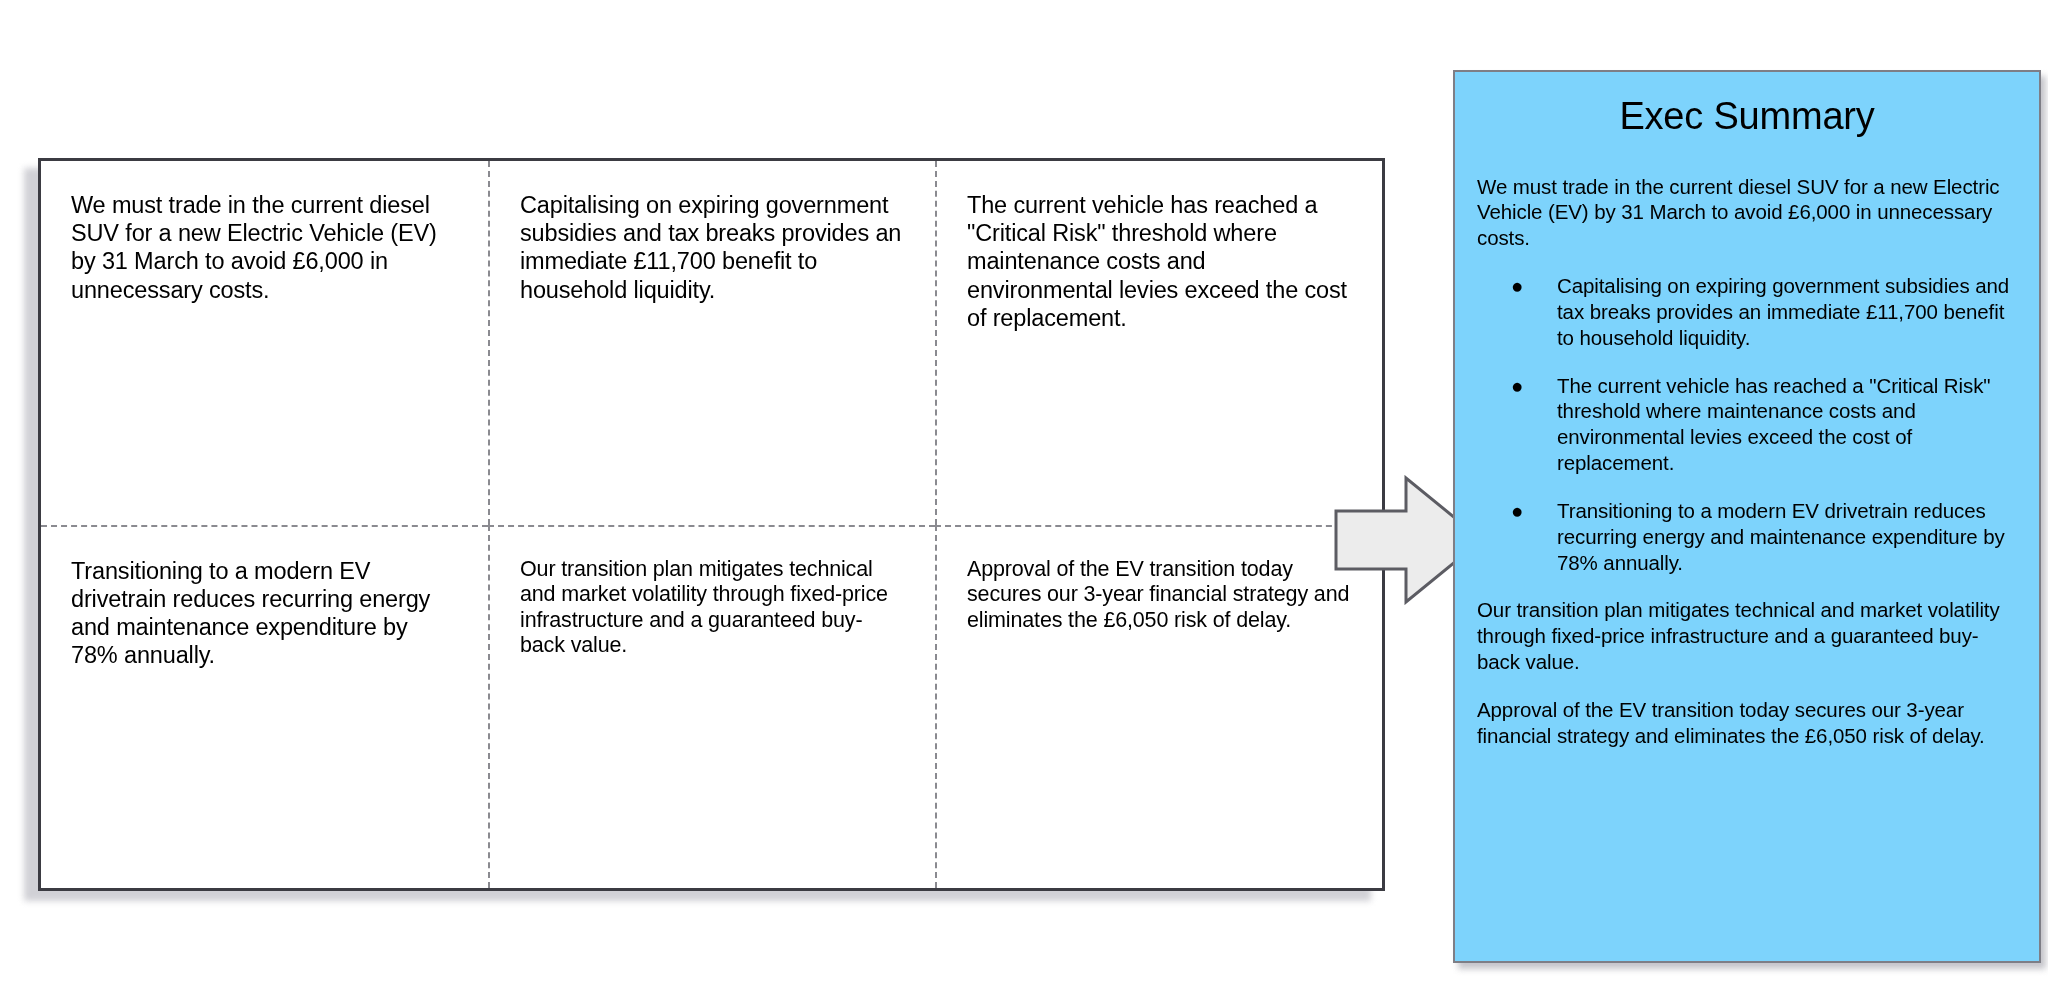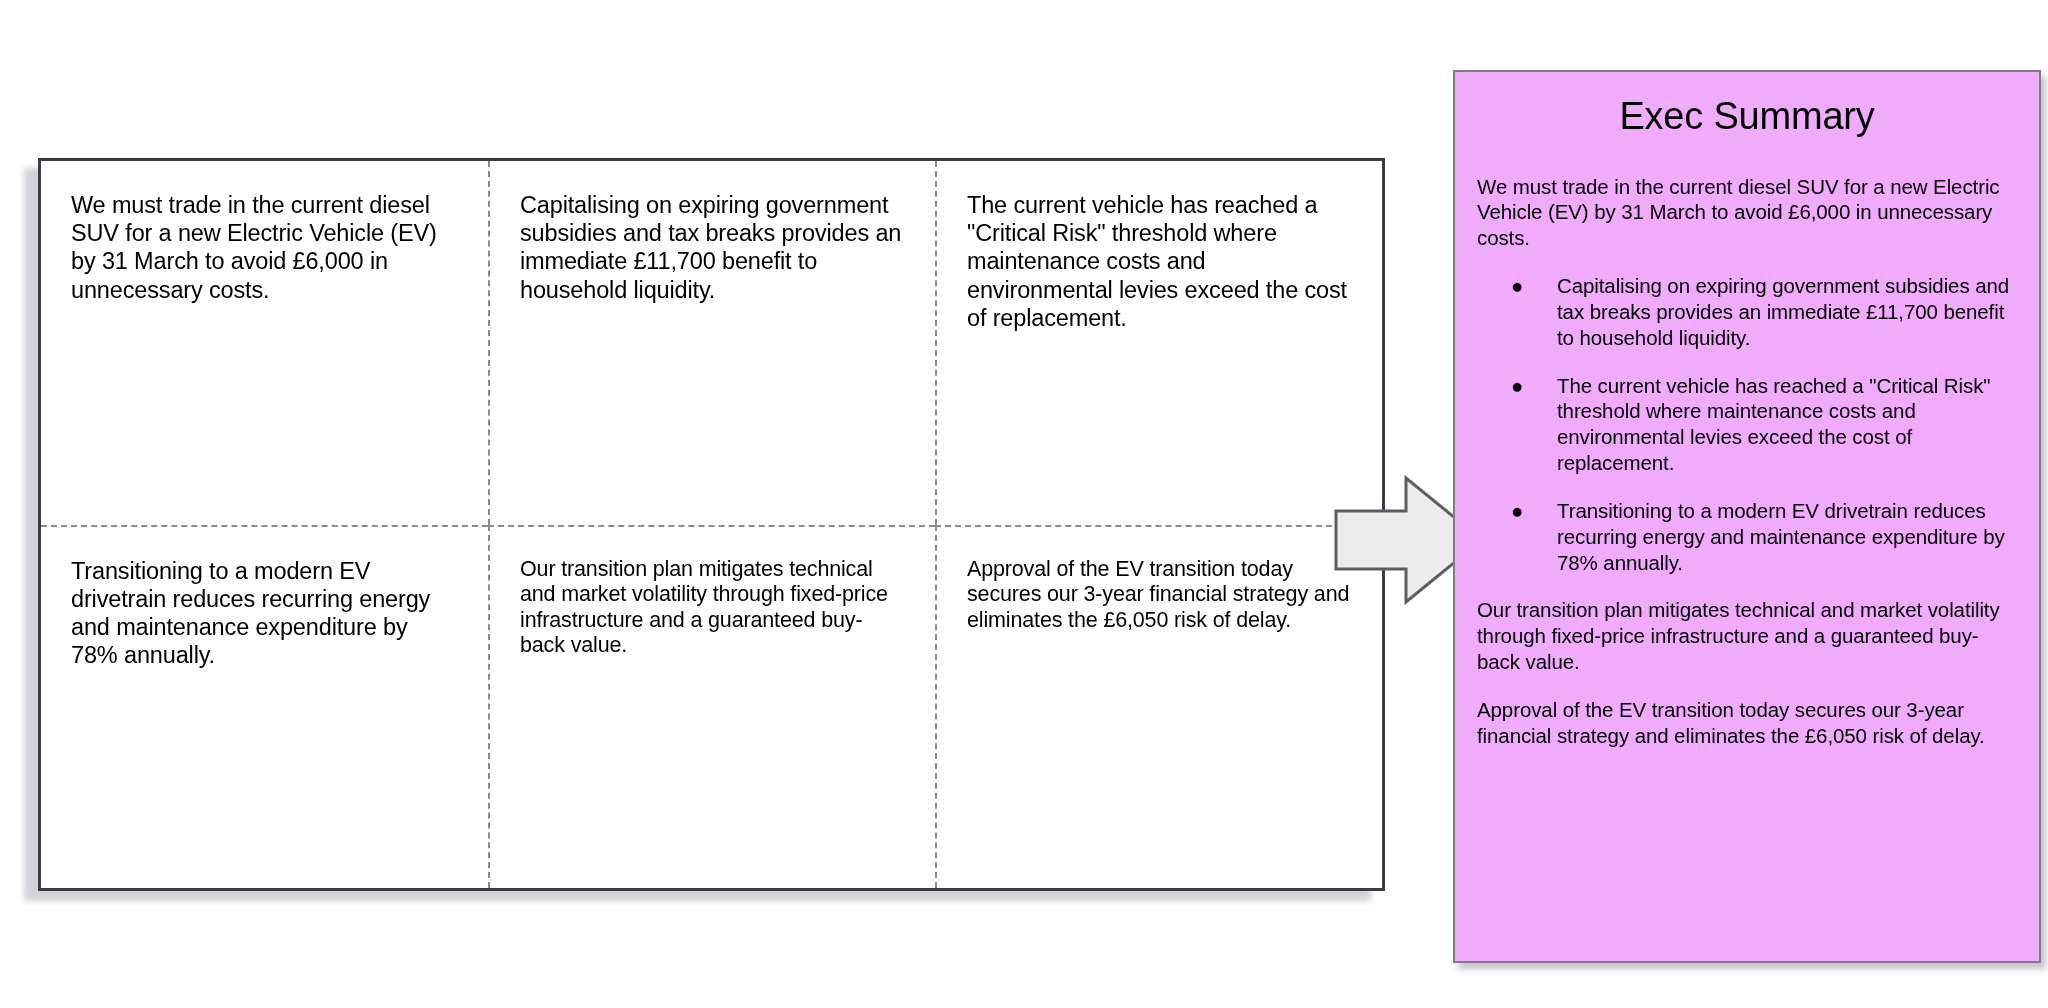--- a/index.html
+++ b/index.html
@@ -97,21 +97,21 @@
     filter: blur(3px);
     opacity: .9;
   }
   #summary {
     position: absolute;
     left: 0;
     top: 0;
     width: 588px;
     height: 893px;
     box-sizing: border-box;
-    background: #f0abfc;
+    background: #7dd3fc;
     border: 2px solid #7e7e86;
     padding: 18px 22px 26px 22px;
     overflow: hidden;
   }
   #summary-title {
     text-align: center;
     font-size: 38px;
     line-height: 1.2;
     margin: 4px 0 34px 0;
     font-weight: normal;

